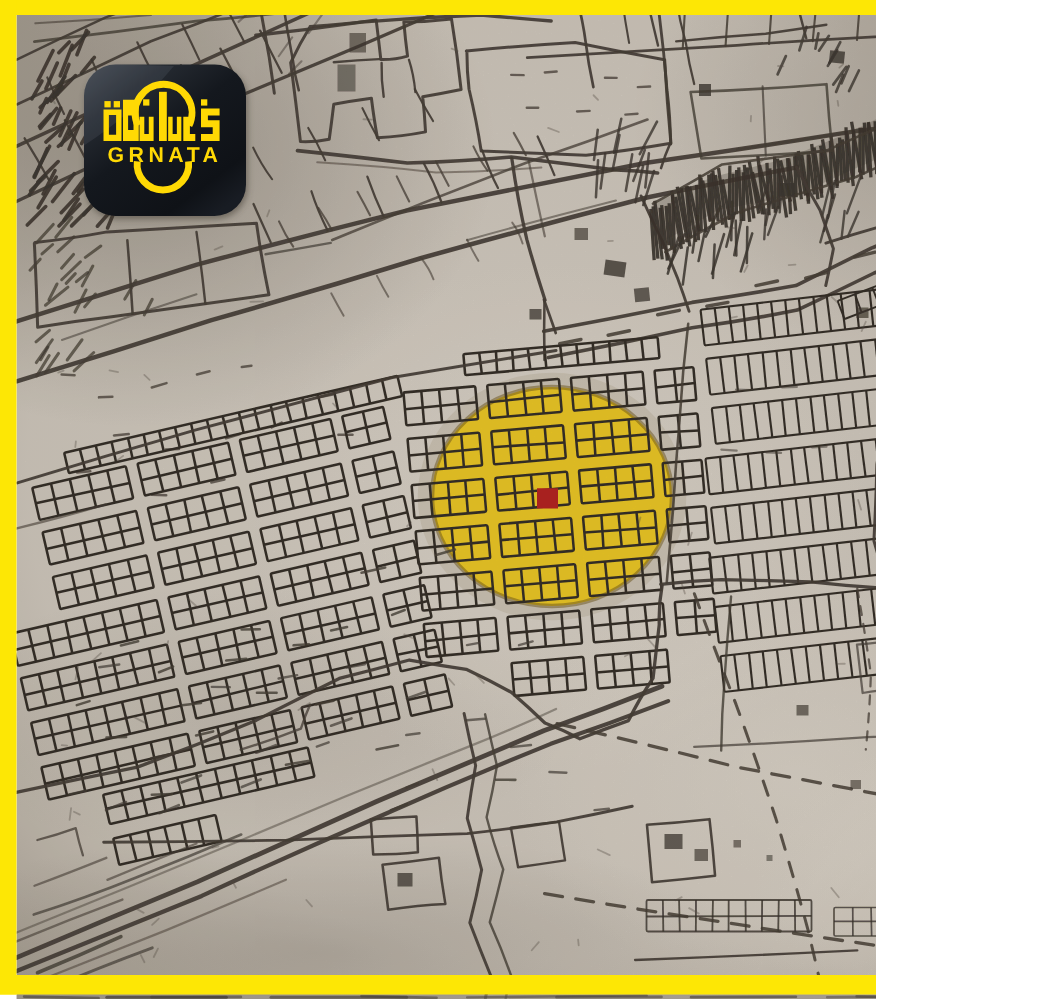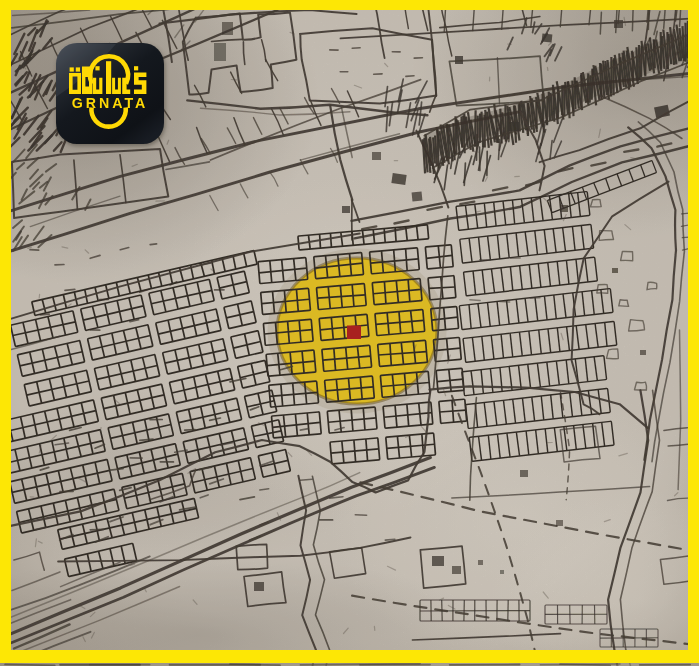--- a/index.html
+++ b/index.html
@@ -1,14 +1,14 @@
 <!DOCTYPE html>
 <html><head><meta charset="utf-8"><style>
 html,body{margin:0;padding:0;background:#fff;}
-#wrap{position:relative;width:699px;height:666px;overflow:hidden;font-family:"Liberation Sans",sans-serif;}
+#wrap{position:relative;width:573px;height:666px;overflow:hidden;font-family:"Liberation Sans",sans-serif;padding-left:11px;}
 </style></head><body>
 <div id="wrap">
 
 <svg width="699" height="666" viewBox="0 0 699 666">
 <defs>
 <radialGradient id="vig" cx="50%" cy="47%" r="72%">
  <stop offset="0%" stop-color="#7a6f5e" stop-opacity="0"></stop>
  <stop offset="68%" stop-color="#7a6f5e" stop-opacity="0.07"></stop>
  <stop offset="100%" stop-color="#4e4336" stop-opacity="0.34"></stop>
 </radialGradient>

